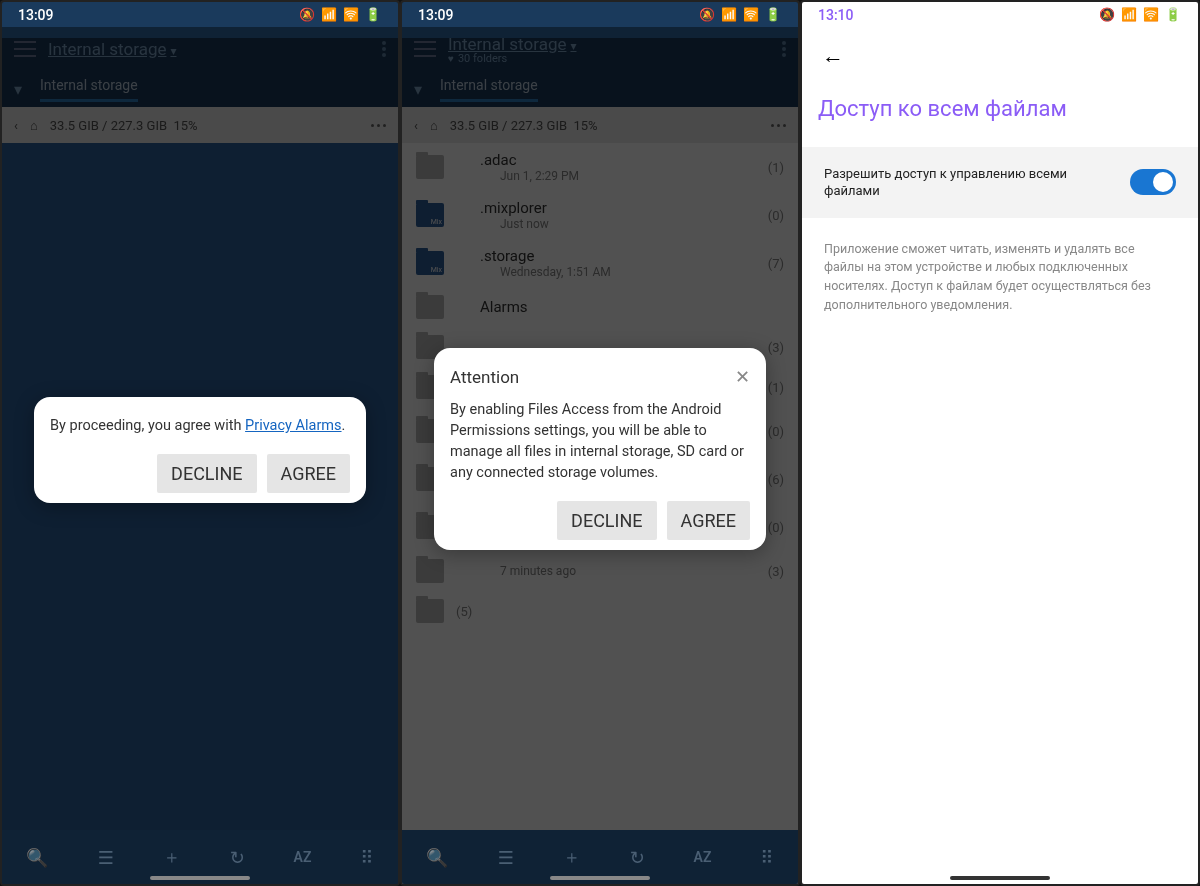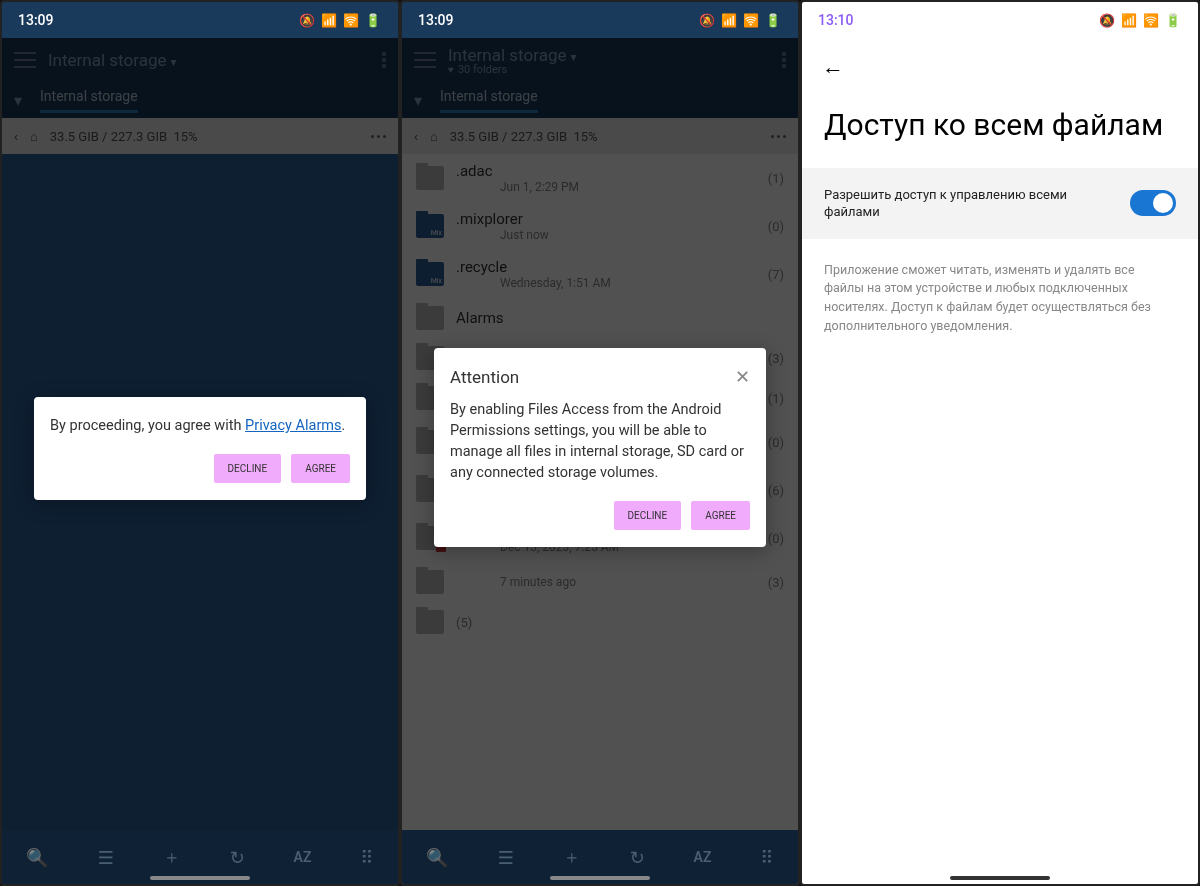--- a/index.html
+++ b/index.html
@@ -2,30 +2,30 @@
 <html><head>
 <meta charset="utf-8">
 <style>
   * { box-sizing: border-box; margin: 0; padding: 0; font-family: -apple-system, BlinkMacSystemFont, "Segoe UI", Roboto, sans-serif; }
   body { background: #111; display: flex; width: 1200px; height: 886px; overflow: hidden; }
   .phone { position: relative; width: 400px; height: 886px; border: 2px solid #222; border-radius: 4px; overflow: hidden; }
   .phone1, .phone2 { background: #1a3a5c; }
   .phone3 { background: #fff; }
 
   
-  .status { height: 36px; display: flex; align-items: center; justify-content: space-between; padding: 0 16px; font-size: 14px; font-weight: 500; color: #fff; }
+  .status { height: 25px; display: flex; align-items: center; justify-content: space-between; padding: 0 16px; font-size: 14px; font-weight: 500; color: #fff; }
   .status.light { color: #8b5cf6; }
   .status-icons { display: flex; gap: 6px; align-items: center; font-size: 13px; }
 
   
   .app-header { background: #1a3a5c; color: #aac; padding: 0 12px; }
   .app-header-row1 { display: flex; align-items: center; height: 44px; gap: 12px; }
   .hamburger { width: 22px; height: 16px; display: flex; flex-direction: column; justify-content: space-between; opacity: .6; }
   .hamburger span { height: 2px; background: #aac; }
-  .app-title { color: #7fa3c7; font-size: 17px; flex: 1; }
+  .app-title { color: #7fa3c7; font-size: 17px; flex: 1; text-decoration: underline; }
   .subtitle { font-size: 11px; color: #7fa3c7; margin-top: -2px; display:flex; align-items:center; gap:4px;}
   .dots { width: 4px; height: 16px; display: flex; flex-direction: column; justify-content: space-between; opacity: .7; }
   .dots span { width: 4px; height: 4px; border-radius: 50%; background: #7fa3c7; }
   .chevdown { font-size: 12px; color:#7fa3c7; margin-left:4px;}
   .app-header-row2 { display: flex; align-items: center; gap: 18px; height: 36px; }
   .tab { color: #7fa3c7; font-size: 14px; padding-bottom: 6px; }
   .tab.active { border-bottom: 3px solid #2e7fbf; color: #bcd; }
 
   
   .storage-bar { background: #f2f2f2; height: 36px; display: flex; align-items: center; padding: 0 12px; font-size: 13px; color: #555; gap: 14px; }
@@ -34,48 +34,48 @@
   
   .file-list { background: #fff; flex:1; overflow:hidden;}
   .file-row { display: flex; align-items: center; padding: 8px 14px; gap: 12px; }
   .folder-icon { width: 28px; height: 24px; background: #bbb; border-radius: 2px; position: relative; }
   .folder-icon::before { content:""; position:absolute; top:-3px; left:0; width:12px; height:4px; background:#bbb; border-radius:1px 1px 0 0;}
   .folder-icon.mix { background:#2d5f9c;}
   .folder-icon.mix::before{background:#2d5f9c;}
   .folder-icon.mix::after{content:"Mix"; position:absolute; bottom:1px; right:2px; font-size:7px; color:#fff;}
   .folder-icon.red::after{content:""; position:absolute; bottom:-2px; right:-2px; width:10px; height:10px; background:#c33; border-radius:1px;}
   .file-info { flex: 1; }
-  .file-name { font-size: 15px; color: #333; }
+  .file-name { font-size: 15px; color: #333; margin-left: 24px; }
   .file-meta { font-size: 12px; color: #888; margin-left: 44px; }
   .file-count { font-size: 13px; color: #888; }
 
   
   .bottom-bar { position: absolute; bottom: 0; left:0; right:0; height: 54px; background: #1a3a5c; display: flex; align-items: center; justify-content: space-around; color: #7fa3c7; }
   .bottom-bar .ico { font-size: 18px; }
   .home-indicator { position:absolute; bottom:4px; left:50%; transform:translateX(-50%); width:100px; height:4px; background:#888; border-radius:2px;}
   .phone3 .home-indicator{ background:#333;}
 
   
   .overlay { position: absolute; inset: 36px 0 0 0; background: rgba(0,0,0,.45); }
 
   
-  .dialog { position: absolute; left: 32px; right: 32px; background: #fff; border-radius: 4px; padding: 18px 16px 17px; box-shadow: 0 4px 20px rgba(0,0,0,.3); }
+  .dialog { position: absolute; left: 32px; right: 32px; background: #fff; border-radius: 16px; padding: 18px 16px 10px; box-shadow: 0 4px 20px rgba(0,0,0,.3); }
   .dialog.d1 { top: 395px; }
   .dialog.d2 { top: 346px; left: 32px; right: 32px; }
   .dialog-title { font-size: 17px; color: #333; margin-bottom: 12px; display:flex; justify-content:space-between; align-items:center;}
   .dialog-body { font-size: 14.5px; color: #333; line-height: 1.45; }
   .dialog-body a { color: #1565c0; text-decoration: underline; }
   .dialog-actions { display: flex; justify-content: flex-end; gap: 10px; margin-top: 18px; }
-  .dlg-btn { background: #f0abfc; border: none; padding: 9px 14px; font-size: 10px; color: #333; border-radius: 2px; cursor:pointer;}
+  .dlg-btn { background: #e5e5e5; border: none; padding: 9px 14px; font-size: 18px; color: #333; border-radius: 2px; cursor:pointer;}
   .close-x { font-size:18px; color:#888; cursor:pointer;}
 
   
   .p3-header { padding: 16px 20px 8px; }
   .back-arrow { font-size: 22px; color: #000; }
-  .p3-title { font-size: 30px; font-weight: 400; color: #000000; padding: 18px 22px 24px; line-height:1.25;}
+  .p3-title { font-size: 22px; font-weight: 400; color: #8b5cf6; padding: 18px 16px 24px; line-height:1.25;}
   .perm-row { background: #f3f3f3; padding: 18px 22px; display: flex; align-items: center; justify-content: space-between; gap: 16px; }
   .perm-label { font-size: 13px; color: #222; flex:1; line-height:1.35;}
   .toggle { width: 46px; height: 26px; background: #1976d2; border-radius: 13px; position: relative; }
   .toggle::after { content:""; position:absolute; right:3px; top:3px; width:20px; height:20px; background:#fff; border-radius:50%;}
   .perm-desc { font-size: 12.5px; color: #888; padding: 22px 22px; line-height: 1.5; }
 
   .dim-content { filter: brightness(.58); pointer-events:none;}
   .phone-stack{display:flex;flex-direction:column;height:100%;}
   .fill{flex:1; background:#eaeaea;}
   .heart{color:#7fa3c7;font-size:10px;}
@@ -219,21 +219,21 @@
           <div class="folder-icon mix"></div>
           <div class="file-info">
             <div class="file-name">.mixplorer</div>
             <div class="file-meta">Just now</div>
           </div>
           <div class="file-count">(0)</div>
         </div>
         <div class="file-row">
           <div class="folder-icon mix"></div>
           <div class="file-info">
-            <div class="file-name">.recycle</div>
+            <div class="file-name">.storage</div>
             <div class="file-meta">Wednesday, 1:51 AM</div>
           </div>
           <div class="file-count">(7)</div>
         </div>
         <div class="file-row">
           <div class="folder-icon "></div>
           <div class="file-info">
             <div class="file-name">Alarms</div>
             <div class="file-meta"></div>
           </div>

